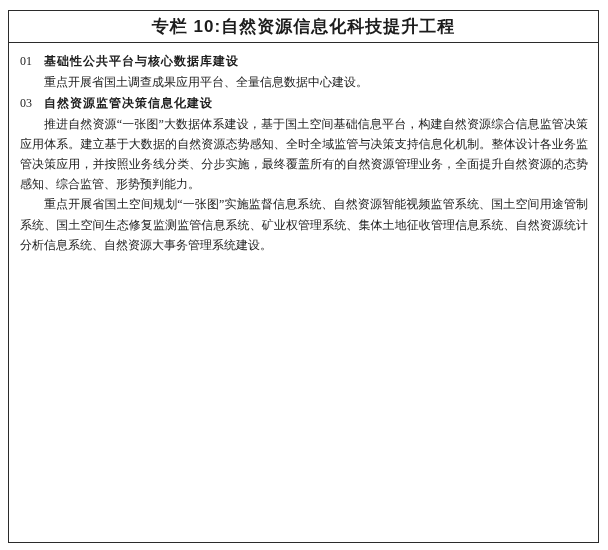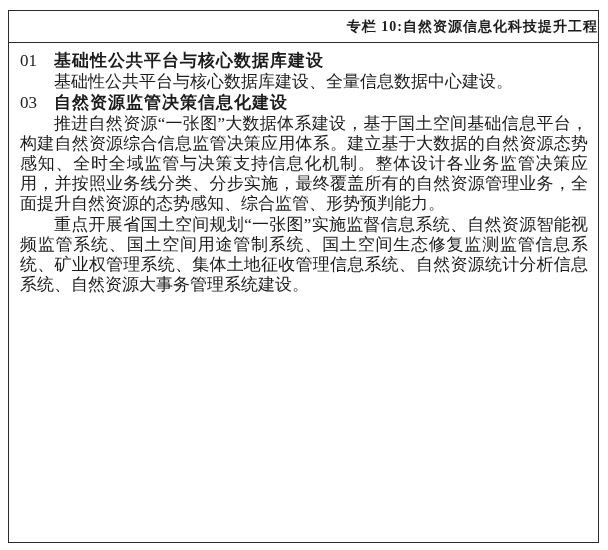--- a/index.html
+++ b/index.html
@@ -24,32 +24,32 @@
     width:591px;
     height:533px;
     border:1px solid var(--border);
     background:var(--bg);
     overflow:hidden;
   }
   .panel-title{
     box-sizing:border-box;
     height:32px;
     border-bottom:1px solid var(--border);
-    text-align:right;
-    font-family:Liberation Serif, serif;
+    text-align:center;
+    font-family:Liberation Sans, sans-serif;
     font-weight:bold;
-    font-size:14px;
+    font-size:17px;
     line-height:31px;
     letter-spacing:1px;
     white-space:nowrap;
   }
   .panel-body{
     box-sizing:border-box;
     padding:8px 10px 10px 11px;
-    font-size:17px;
+    font-size:12px;
     line-height:20.2px;
   }
   .section{margin:0;}
   .section + .section{margin-top:1px;}
   .sec-heading{
     font-weight:bold;
     letter-spacing:1px;
   }
   .sec-num{
     font-family:"Liberation Serif", serif;
@@ -70,21 +70,21 @@
 <div class="panel">
   <div class="panel-title">专栏 10:自然资源信息化科技提升工程</div>
   <div class="panel-body">
   <section class="section">
     <div class="sec-heading">
       <span class="sec-num">01</span><span class="sec-title">基础性公共平台与核心数据库建设</span>
     </div>
       </section>
 
   <section class="section">
-        <p class="para">基础性公共平台与核心数据库建设、全量信息数据中心建设。</p>
+        <p class="para">重点开展省国土调查成果应用平台、全量信息数据中心建设。</p>
       </section>
 
   <section class="section">
     <div class="sec-heading">
       <span class="sec-num">03</span><span class="sec-title">自然资源监管决策信息化建设</span>
     </div>
   <p class="para">推进自然资源“一张图”大数据体系建设，基于国土空间基础信息平台，构建自然资源综合信息监管决策应用体系。建立基于大数据的自然资源态势感知、全时全域监管与决策支持信息化机制。整体设计各业务监管决策应用，并按照业务线分类、分步实施，最终覆盖所有的自然资源管理业务，全面提升自然资源的态势感知、综合监管、形势预判能力。</p>
         <p class="para">重点开展省国土空间规划“一张图”实施监督信息系统、自然资源智能视频监管系统、国土空间用途管制系统、国土空间生态修复监测监管信息系统、矿业权管理系统、集体土地征收管理信息系统、自然资源统计分析信息系统、自然资源大事务管理系统建设。</p>
       </section>
 </div>

